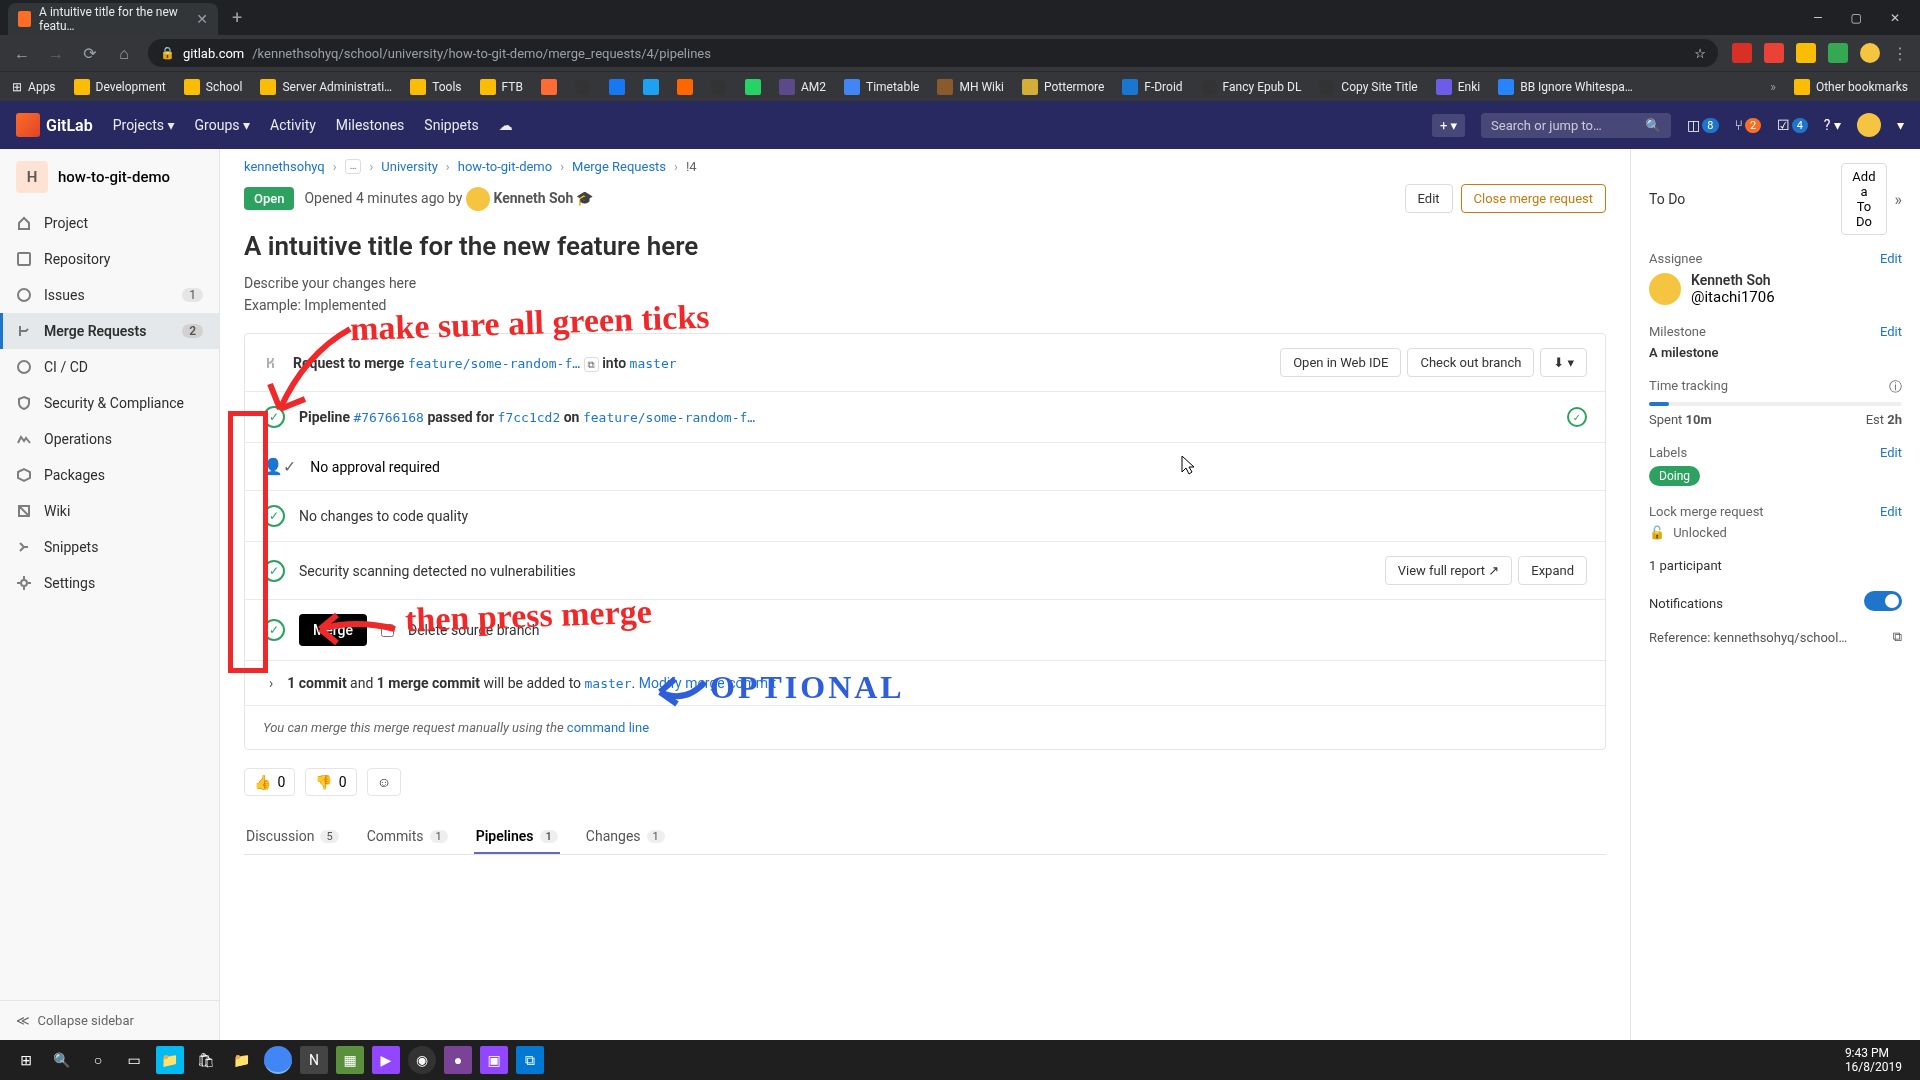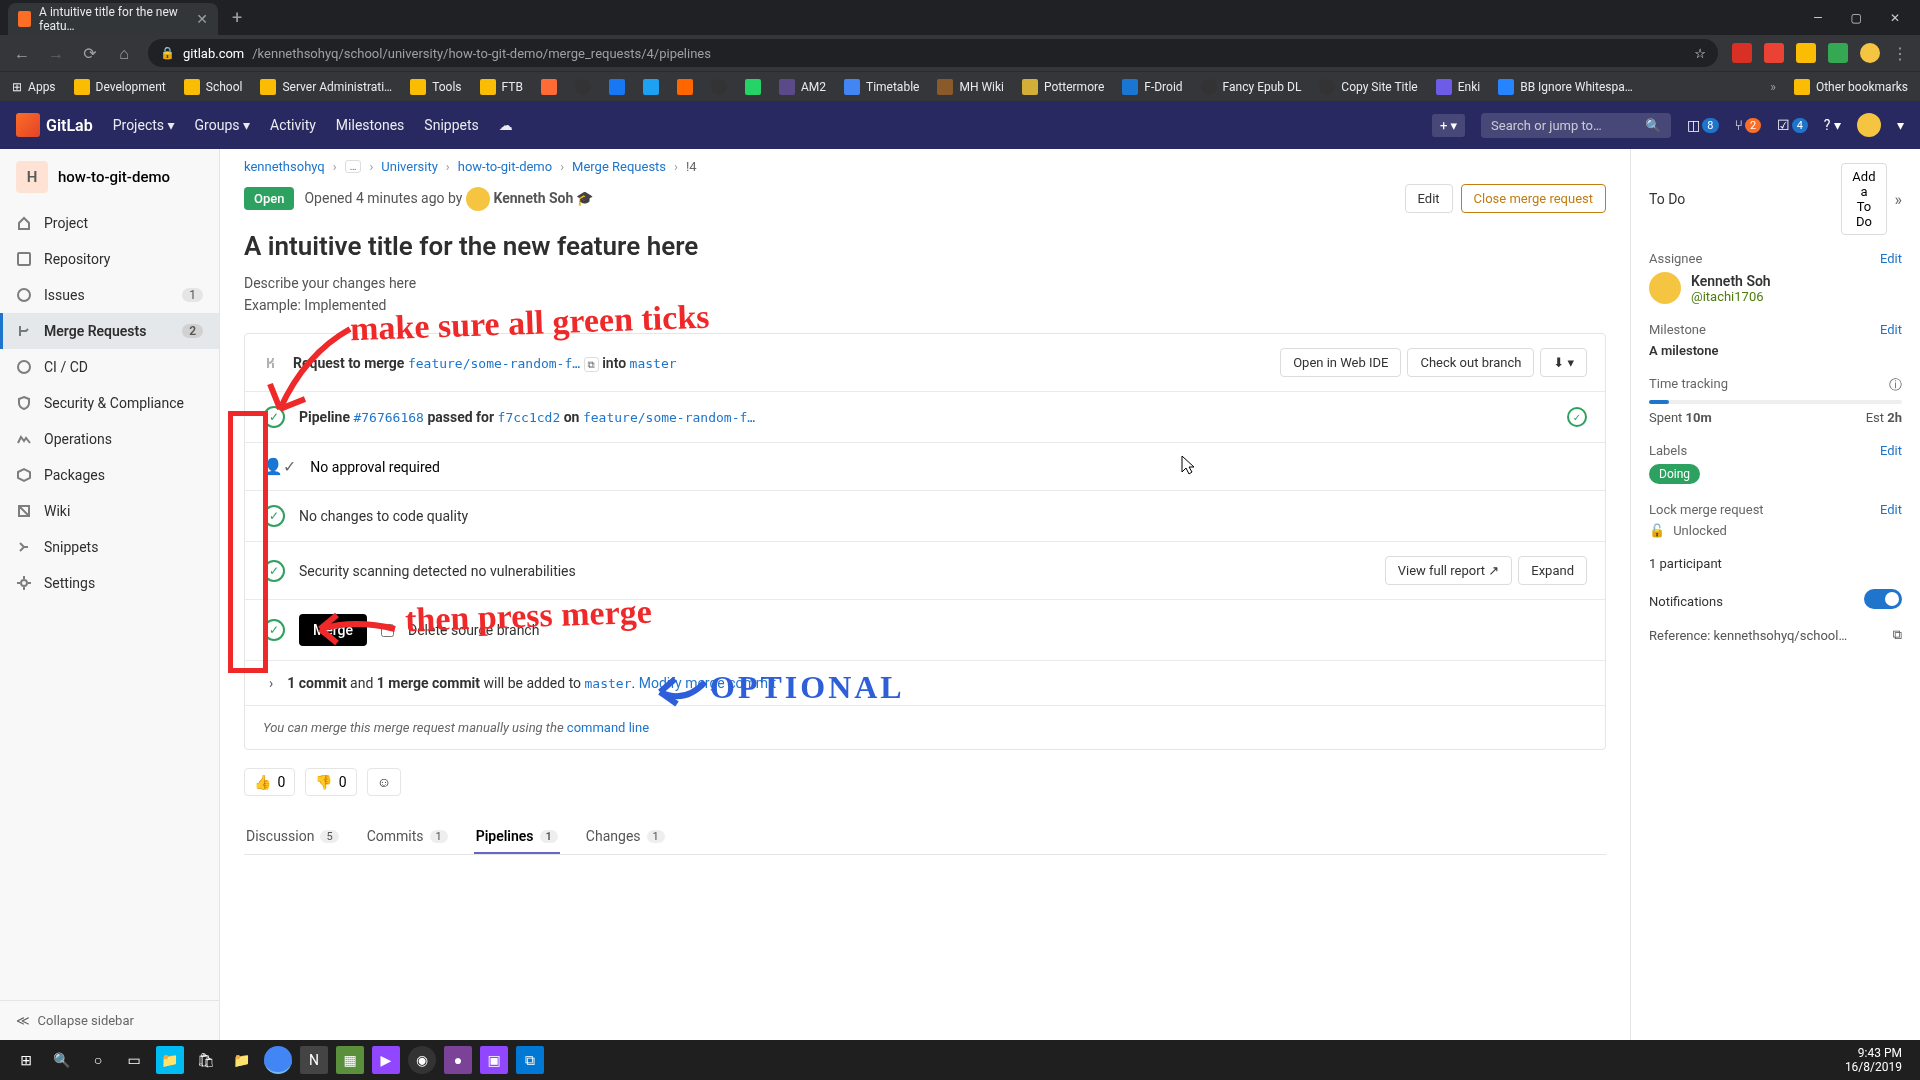--- a/index.html
+++ b/index.html
@@ -41,21 +41,21 @@
 .proj-header { display:flex; align-items:center; gap:10px; padding:12px 16px; font-size:15px; font-weight:500;}
 .proj-icon { width:32px; height:32px; background:#fee3d4; color:#58595b; border-radius:4px; display:flex; align-items:center; justify-content:center; font-weight:600;}
 .side-item { display:flex; align-items:center; gap:12px; padding:10px 16px; font-size:14px; color:#2e2e2e; cursor:pointer;}
 .side-item.active { background:#e4e8eb; font-weight:600; box-shadow:inset 3px 0 0 #1f75cb;}
 .side-item .count { margin-left:auto; background:#e5e5e5; color:#555; border-radius:9px; padding:0 7px; font-size:12px;}
 .side-item.active .count { background:#d1d1d1;}
 .side-icon { width:16px; height:16px; opacity:.6;}
 .collapse { margin-top:auto; padding:12px 16px; border-top:1px solid #e5e5e5; font-size:13px; color:#666; display:flex; gap:8px;}
 
 .main { flex:1; overflow:auto; padding:0; position:relative;}
-.breadcrumbs { padding:10px 24px; font-size:13px; color:#666; display:flex; align-items:center; gap:8px;}
+.breadcrumbs { padding:10px 24px; font-size:13px; color:#666; display:flex; gap:8px;}
 .breadcrumbs a { color:#1f75cb; text-decoration:none;}
 .breadcrumbs .sep { color:#999;}
 .breadcrumbs .dots { border:1px solid #ddd; border-radius:3px; padding:0 4px; font-size:10px;}
 
 .content { padding:0 24px;}
 .mr-head { display:flex; align-items:center; gap:10px; margin-bottom:18px;}
 .status-open { background:#2da160; color:#fff; padding:4px 10px; border-radius:4px; font-size:13px; font-weight:500;}
 .opened-text { font-size:14px; color:#555;}
 .author-av { width:24px; height:24px; border-radius:50%; background:#f5c542; display:inline-block; vertical-align:middle;}
 .head-actions { margin-left:auto; display:flex; gap:8px;}
@@ -91,21 +91,21 @@
 .tab-count { background:#eee; color:#555; border-radius:8px; padding:0 6px; font-size:11px;}
 
 
 .rightbar { width:290px; border-left:1px solid #e5e5e5; padding:14px 18px; font-size:13px; color:#333;}
 .rb-row { margin-bottom:18px;}
 .rb-label { color:#666; display:flex; justify-content:space-between; margin-bottom:6px;}
 .rb-edit { color:#1f75cb; cursor:pointer;}
 .rb-user { display:flex; gap:10px; align-items:center;}
 .rb-user-av { width:32px; height:32px; border-radius:50%; background:#f5c542;}
 .rb-username { font-weight:600; font-size:14px;}
-.rb-handle { color:#4d7c0f; font-size:13px;}
+.rb-handle { color:#000000; font-size:15px;}
 .todo-row { display:flex; gap:8px; align-items:center; margin-bottom:16px;}
 .todo-btn { border:1px solid #dcdcde; background:#fff; padding:5px 10px; border-radius:4px; font-size:13px; flex:0;}
 .rb-todo-label { flex:1; font-size:14px;}
 .rb-collapse { color:#666; font-size:16px;}
 .progress { height:4px; background:#eee; border-radius:2px; margin-bottom:6px;}
 .progress-fill { height:100%; background:#1f75cb; border-radius:2px; width:8%;}
 .time-row { display:flex; justify-content:space-between; color:#555; font-size:13px;}
 .label-pill { background:#2da160; color:#fff; padding:3px 10px; border-radius:10px; font-size:12px; display:inline-block;}
 .lock-row { display:flex; gap:8px; align-items:center; color:#666;}
 .toggle { width:38px; height:20px; background:#1f75cb; border-radius:10px; position:relative;}
@@ -116,21 +116,21 @@
 
 
 .annotations { position:absolute; inset:0; pointer-events:none;}
 .red-box { position:absolute; border:5px solid #ef2929; }
 .handwriting { font-family:"Comic Sans MS","Segoe Script",cursive; font-weight:700; position:absolute; white-space:nowrap;}
 
 
 .taskbar { position:absolute; bottom:0; left:0; right:0; height:40px; background:#1f1f1f; display:flex; align-items:center; padding:0 8px; color:#fff;}
 .tb-icon { width:28px; height:28px; margin:0 4px; border-radius:2px; display:flex; align-items:center; justify-content:center; font-size:14px;}
 .tb-running { border-bottom:2px solid #76b9ed; }
-.clock { margin-left:auto; text-align:right; font-size:12px; line-height:14px; padding-right:10px;}
+.clock { margin-left:auto; text-align:left; font-size:12px; line-height:14px; padding-right:10px;}
 
 svg.icon { width:16px; height:16px; fill:none; stroke:currentColor; stroke-width:2; }
 </style>
 </head>
 <body>
 
 <div class="titlebar">
   <div class="tab">
     <span class="favicon"></span>
     <span>A intuitive title for the new featu…</span>

